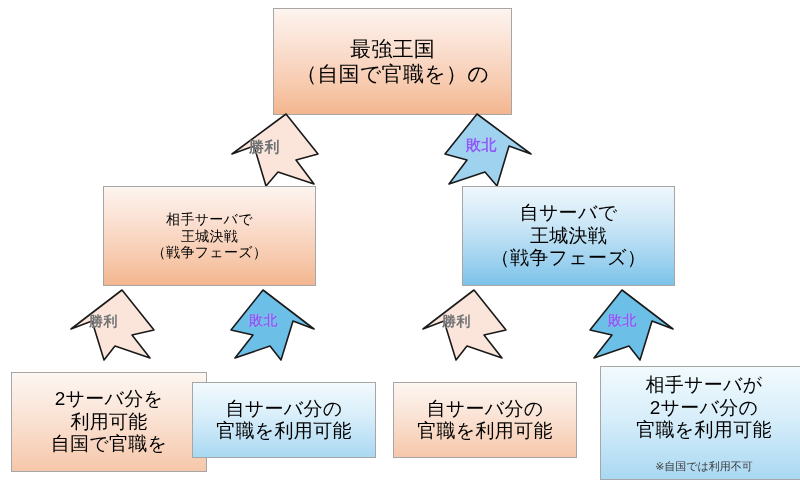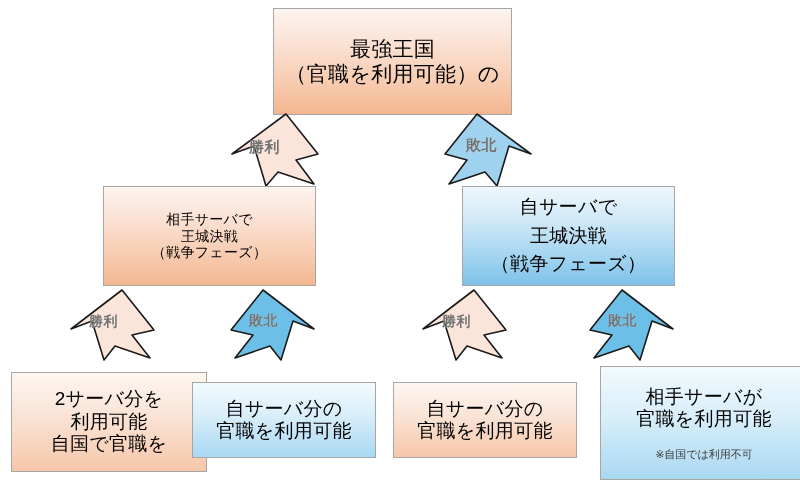--- a/index.html
+++ b/index.html
@@ -58,38 +58,38 @@
   }
   .arrow-label {
     position: absolute;
     font-weight: bold;
     font-size: 15px;
     white-space: nowrap;
     letter-spacing: 0.5px;
     text-shadow: 0 0 1px rgba(255,255,255,0.5);
   }
   .lbl-win  { color: #737373; }
-  .lbl-lose { color: #737373; }
+  .lbl-lose { color: #8b5cf6; }
 
   .note {
     font-size: 11px;
     color: #3a3a3a;
     letter-spacing: 0;
     line-height: 1.1;
     margin-top: 18px;
   }
 </style>
 </head>
 <body>
 
 <div id="canvas">
 
   <div class="node peach" style="left:273px; top:8px; width:239px; height:107px; font-size:21px;">
     <span class="line">最強王国</span>
-    <span class="line">（官職を利用可能）の</span>
+    <span class="line">（自国で官職を）の</span>
   </div>
 
   <div class="arrow-wrap" style="left:228px; top:112px; width:92px; height:78px;">
     <svg class="arrow" viewBox="0 0 92 78" preserveAspectRatio="none">
       <polygon points="58,2 90,42 68,48 86,72 50,60 38,74 26,34 4,42" fill="#fbe5da" stroke="#1a1a1a" stroke-width="1.6" stroke-linejoin="round"></polygon>
     </svg>
   </div>
   <div class="arrow-label lbl-win" style="left:249px; top:138px;">勝利</div>
 
   <div class="arrow-wrap" style="left:443px; top:112px; width:92px; height:78px;">
@@ -98,21 +98,21 @@
     </svg>
   </div>
   <div class="arrow-label lbl-lose" style="left:466px; top:136px;">敗北</div>
 
   <div class="node peach" style="left:103px; top:186px; width:213px; height:100px; font-size:14px;">
     <span class="line">相手サーバで</span>
     <span class="line">王城決戦</span>
     <span class="line">（戦争フェーズ）</span>
   </div>
 
-  <div class="node blue" style="left:462px; top:186px; width:213px; height:100px; font-size:19px;gap:6px;">
+  <div class="node blue" style="left:462px; top:186px; width:213px; height:100px; font-size:19px;">
     <span class="line">自サーバで</span>
     <span class="line">王城決戦</span>
     <span class="line">（戦争フェーズ）</span>
   </div>
 
   <div class="arrow-wrap" style="left:68px; top:288px; width:88px; height:76px;">
     <svg class="arrow" viewBox="0 0 88 76" preserveAspectRatio="none">
       <polygon points="54,2 86,42 64,47 82,70 47,58 36,72 24,33 3,41" fill="#fbe5da" stroke="#1a1a1a" stroke-width="1.6" stroke-linejoin="round"></polygon>
     </svg>
   </div>
@@ -150,17 +150,18 @@
     <span class="line">官職を利用可能</span>
   </div>
 
   <div class="node peach-soft" style="left:393px; top:382px; width:184px; height:76px; font-size:19px;">
     <span class="line">自サーバ分の</span>
     <span class="line">官職を利用可能</span>
   </div>
 
   <div class="node blue-soft" style="left:600px; top:366px; width:208px; height:114px; font-size:19px;">
     <span class="line">相手サーバが</span>
+    <span class="line">2サーバ分の</span>
     <span class="line">官職を利用可能</span>
     <span class="note">※自国では利用不可</span>
   </div>
 
 </div>
 
 </body></html>

